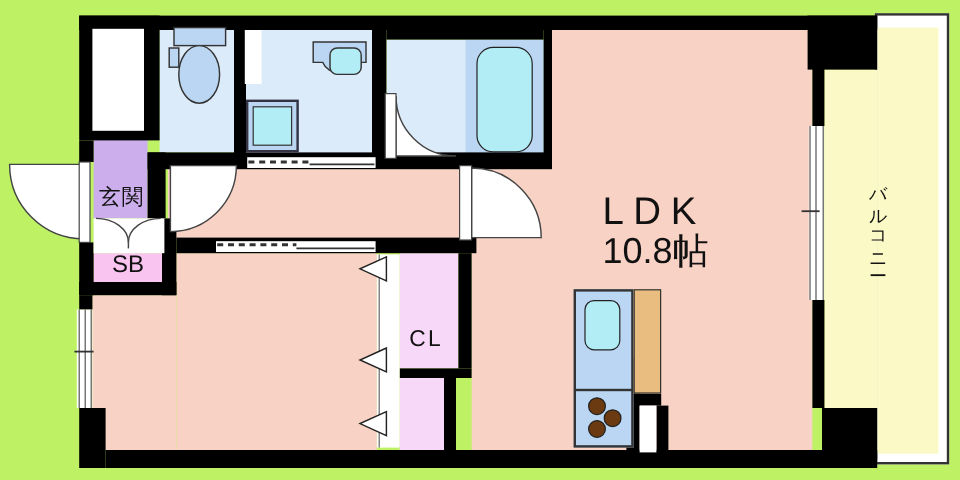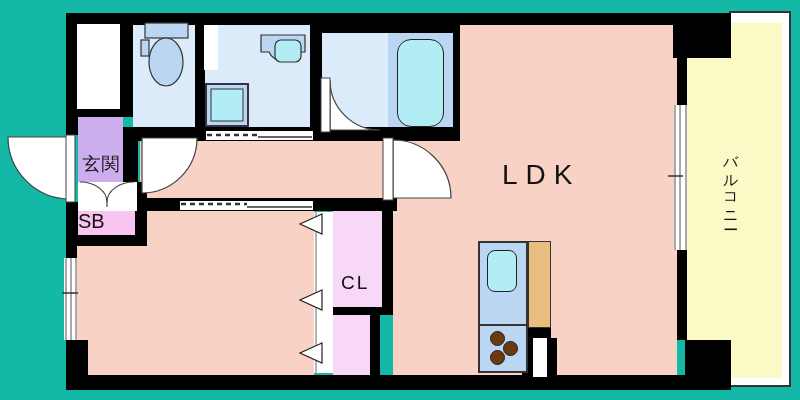--- a/index.html
+++ b/index.html
@@ -1,16 +1,16 @@
 <!DOCTYPE html>
 <html><head>
 <meta charset="utf-8">
 <style>
   html,body{margin:0;padding:0;background:#fff;}
-  #plan{position:relative;width:800px;height:400px;background:#14b8a6;overflow:hidden;
+  #plan{position:relative;width:800px;height:400px;background:#bef264;overflow:hidden;
         font-family:"Liberation Sans","DejaVu Sans",sans-serif;color:#111;}
   .abs{position:absolute;}
   .wall{background:#000;}
   .floor{background:#f8d2c4;}
   .wet{background:#dcebf9;}
   .fix{background:#bad6f2;}
   .cyan{background:#b2ecf4;}
   .purple{background:#cbaeeb;}
   .pinksb{background:#f9c4f0;}
   .pinkcl{background:#f8d8f8;}
@@ -159,26 +159,27 @@
     </g>
 
     <g>
       <rect x="206" y="84" width="42" height="42" fill="#bad6f2" stroke="#334" stroke-width="2"></rect>
       <rect x="211" y="89" width="32" height="32" fill="#b2ecf4" stroke="#333" stroke-width="1"></rect>
     </g>
   </svg>
 
   <div class="label" style="left:80px;top:155px;width:43px;text-align:center;font-size:18px;letter-spacing:1px;">玄関</div>
 
-  <div class="label" style="left:78px;top:211px;width:42px;text-align:left;font-size:20px;">SB</div>
+  <div class="label" style="left:78px;top:211px;width:42px;text-align:right;font-size:20px;">SB</div>
 
   <div class="label bg" style="left:156px;top:259px;padding:2px 6px;text-align:left;font-size:29px;">
   </div>
 
   <div class="label bg" style="left:336px;top:272px;padding:1px 5px;font-size:19px;letter-spacing:2px;">CL</div>
 
   <div class="label bg" style="left:494px;top:158px;padding:2px 8px;text-align:left;">
-    <div style="font-size:28px;letter-spacing:8px;">LDK</div>
+    <div style="font-size:32px;letter-spacing:8px;">LDK</div>
+    <div style="font-size:30px;">10.8帖</div>
   </div>
 
   <div class="label bg vtext" style="left:722px;top:144px;height:104px;font-size:15px;padding:1px 1px;">バルコニー</div>
 
 </div>
 
 </body></html>

